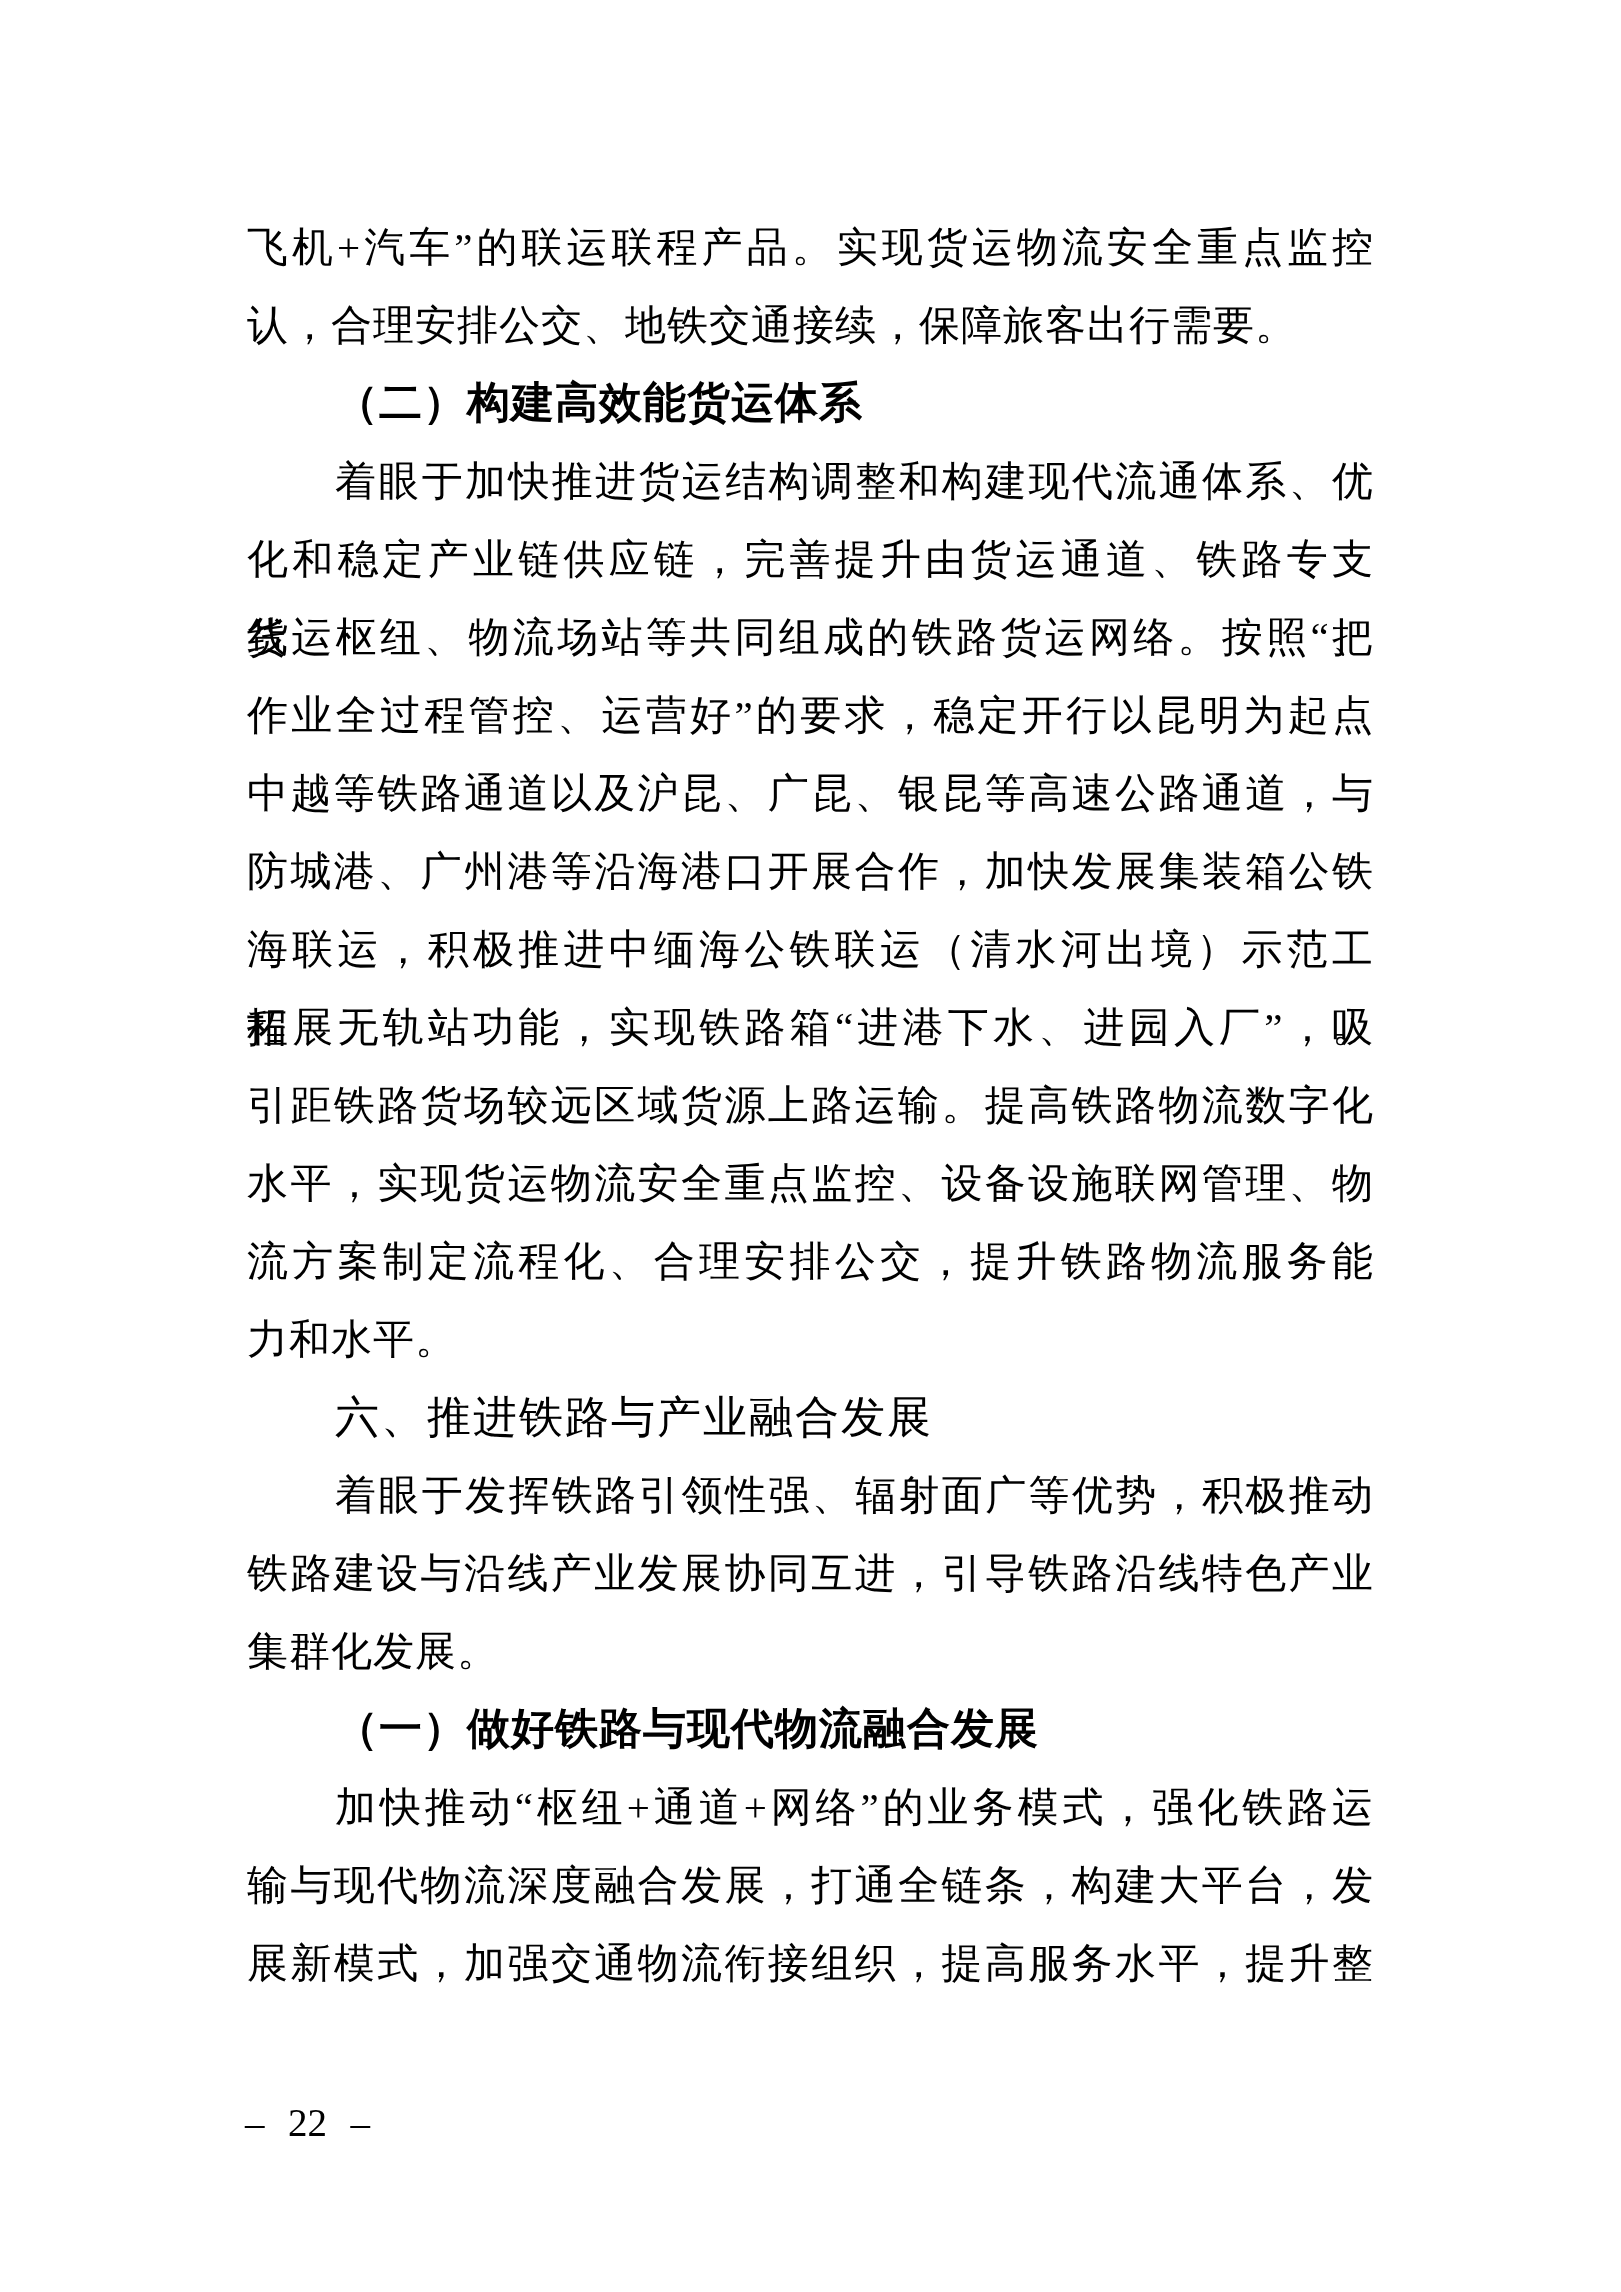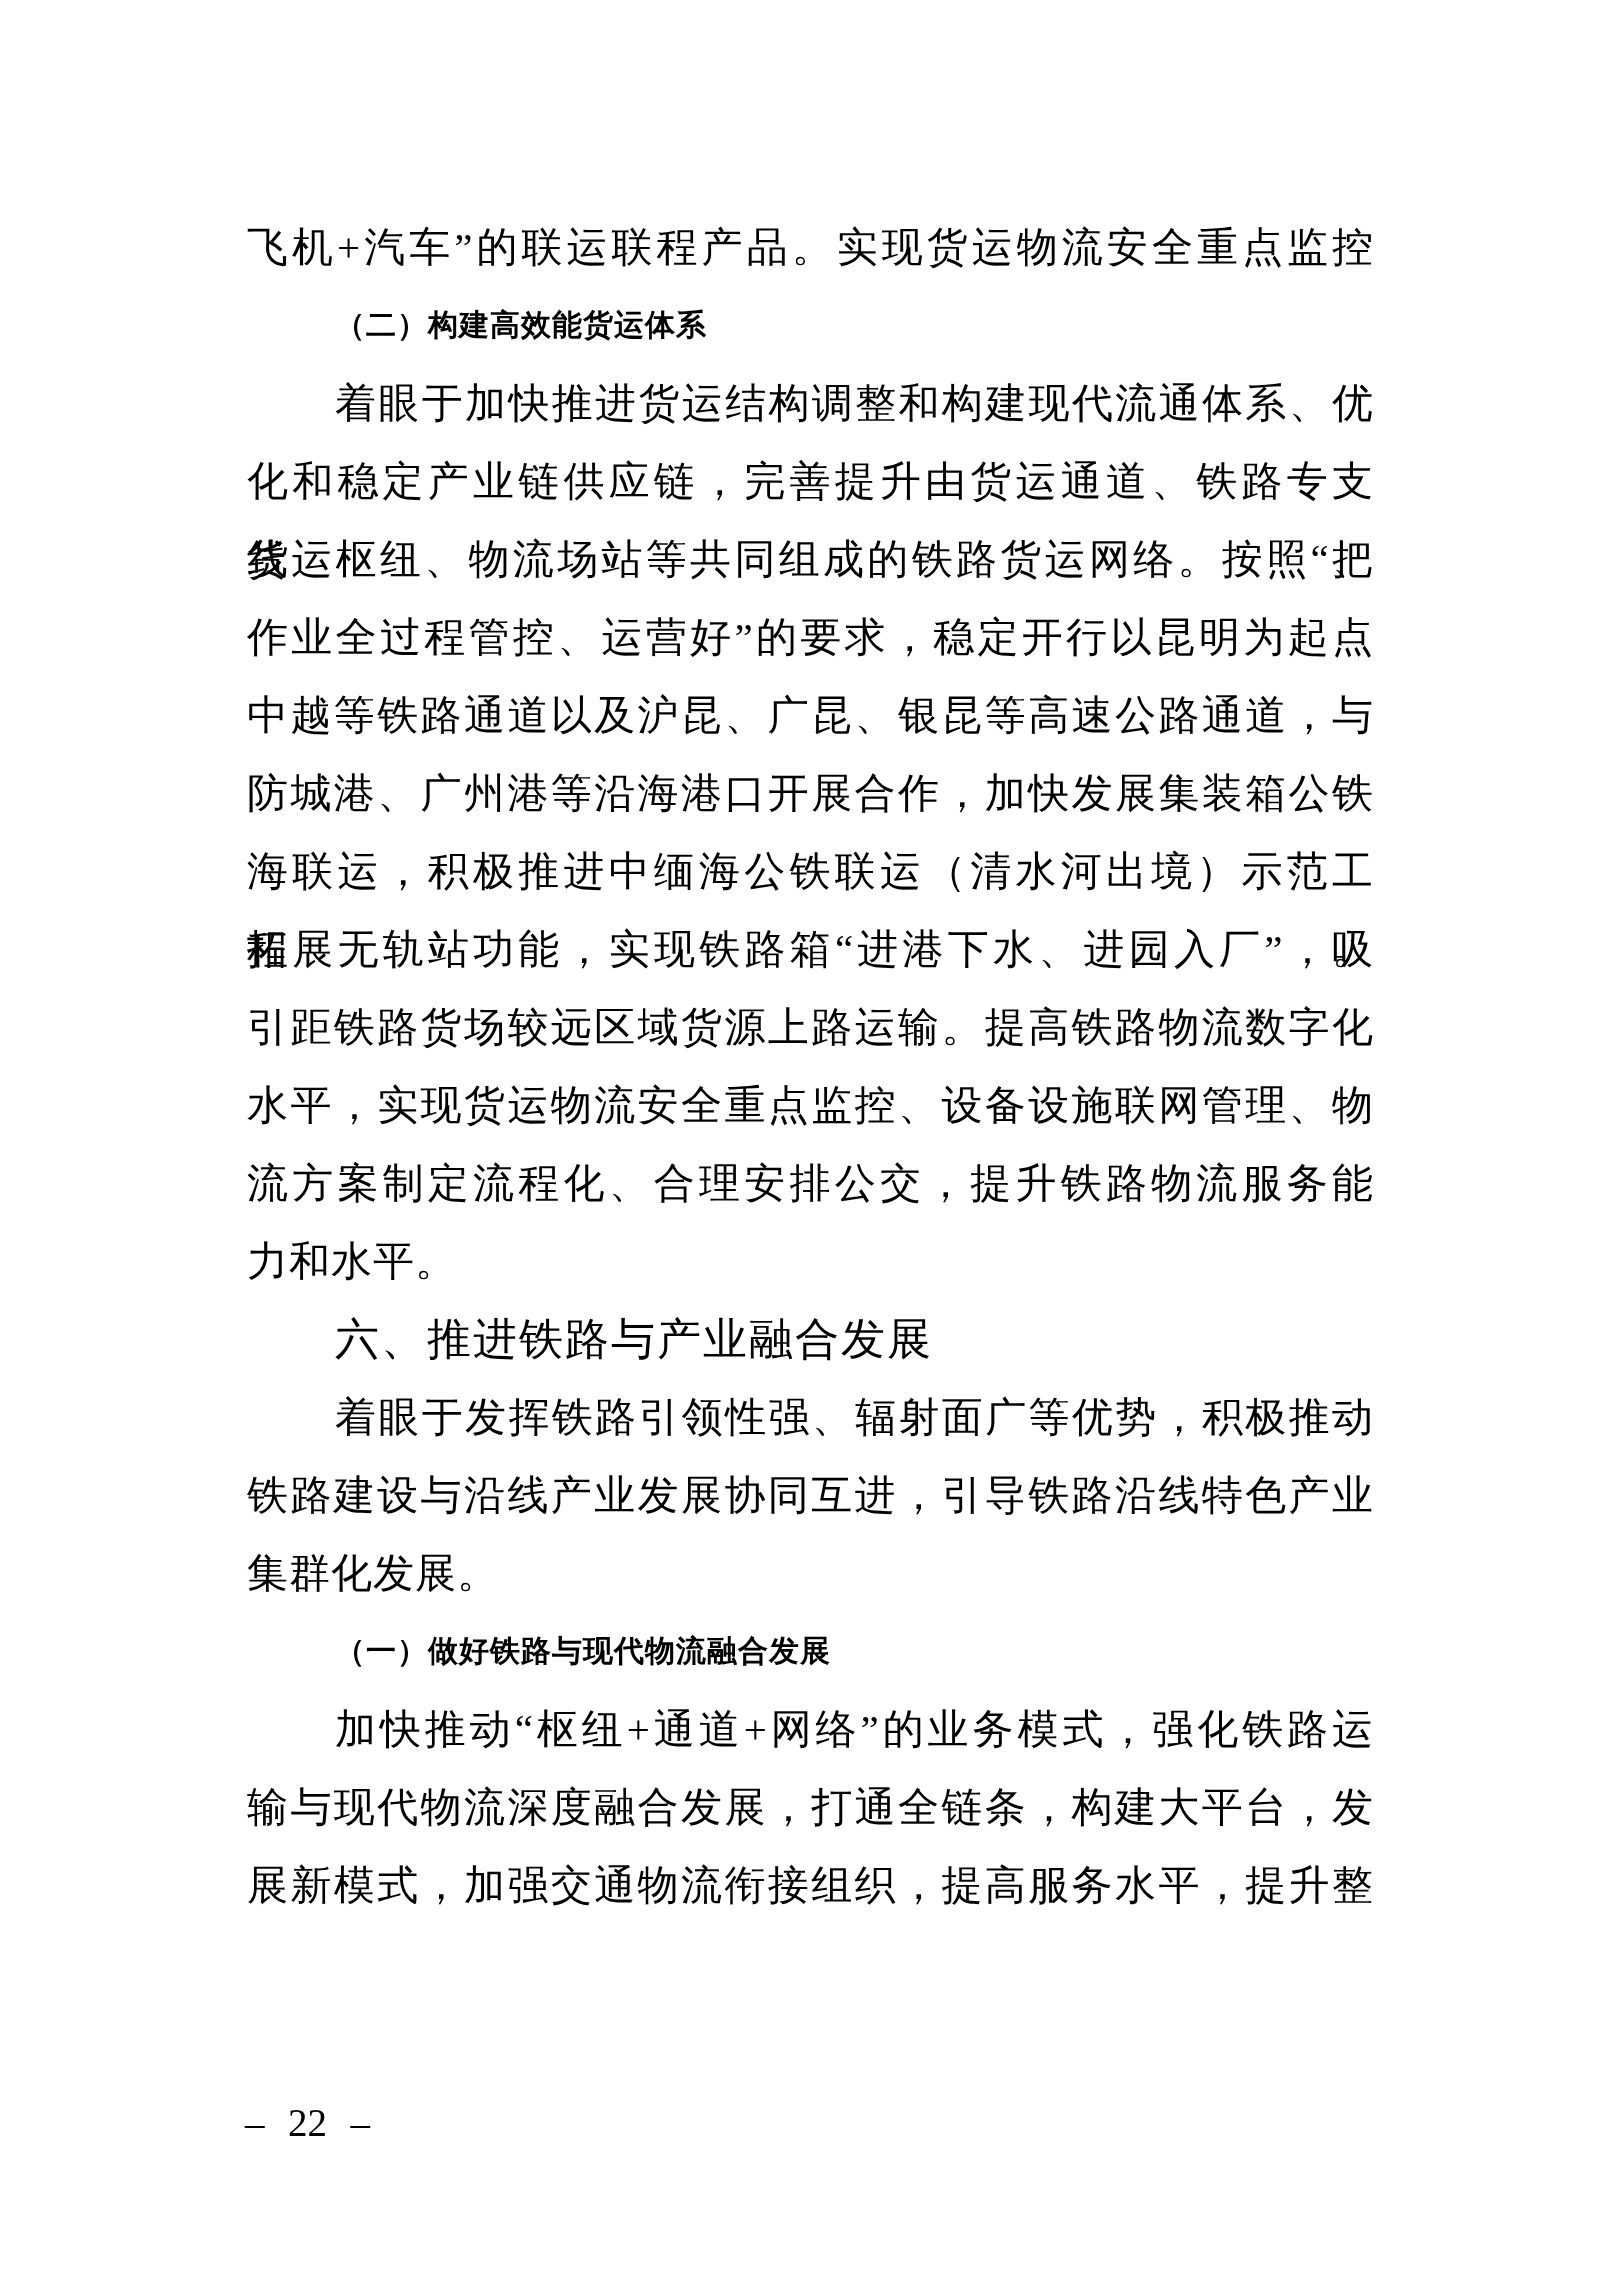--- a/index.html
+++ b/index.html
@@ -37,21 +37,21 @@
     color: #000000;
   }
   .line.flush {
     text-align: justify;
     text-align-last: justify;
   }
   .line.indent {
     text-indent: 88px;
   }
   .heading-kai {
-    font-size: 30px;
+    font-size: 43px;
     font-weight: 600;
   }
   .heading-hei {
     font-size: 44px;
     font-weight: 400;
     font-family: "Liberation Sans", "DejaVu Sans", sans-serif;
     letter-spacing: 2px;
   }
   .footer {
     position: absolute;
@@ -64,20 +64,21 @@
     color: #000000;
     font-family: Liberation Serif, serif;
   }
 </style>
 </head>
 <body>
 
 <div class="page">
   <div class="text-block">
     <div class="line flush">飞机+汽车”的联运联程产品。实现货运物流安全重点监控</div>
+    <div class="line">认，合理安排公交、地铁交通接续，保障旅客出行需要。</div>
     <div class="line heading-kai indent">（二）构建高效能货运体系</div>
     <div class="line indent flush">着眼于加快推进货运结构调整和构建现代流通体系、优</div>
     <div class="line flush">化和稳定产业链供应链，完善提升由货运通道、铁路专支线、</div>
     <div class="line flush">货运枢纽、物流场站等共同组成的铁路货运网络。按照“把</div>
     <div class="line flush">作业全过程管控、运营好”的要求，稳定开行以昆明为起点</div>
     <div class="line flush">中越等铁路通道以及沪昆、广昆、银昆等高速公路通道，与</div>
     <div class="line flush">防城港、广州港等沿海港口开展合作，加快发展集装箱公铁</div>
     <div class="line flush">海联运，积极推进中缅海公铁联运（清水河出境）示范工程。</div>
     <div class="line flush">拓展无轨站功能，实现铁路箱“进港下水、进园入厂”，吸</div>
     <div class="line flush">引距铁路货场较远区域货源上路运输。提高铁路物流数字化</div>

